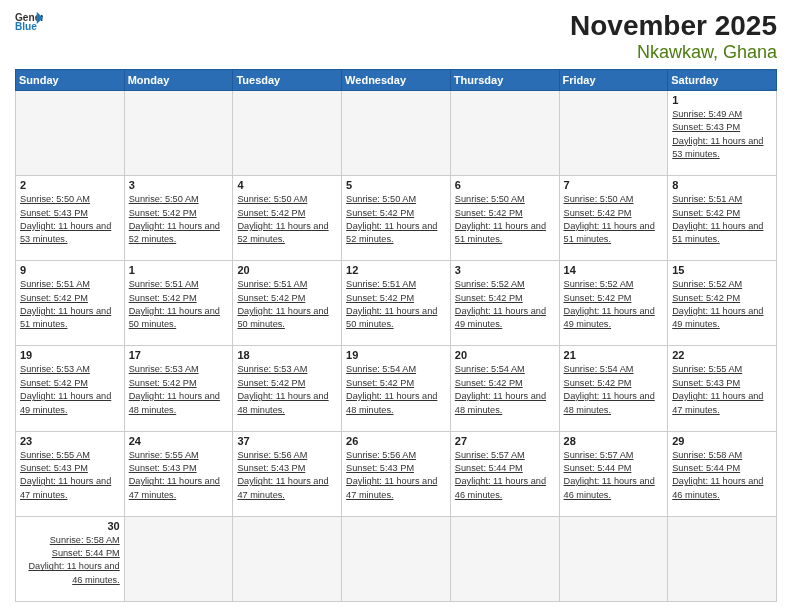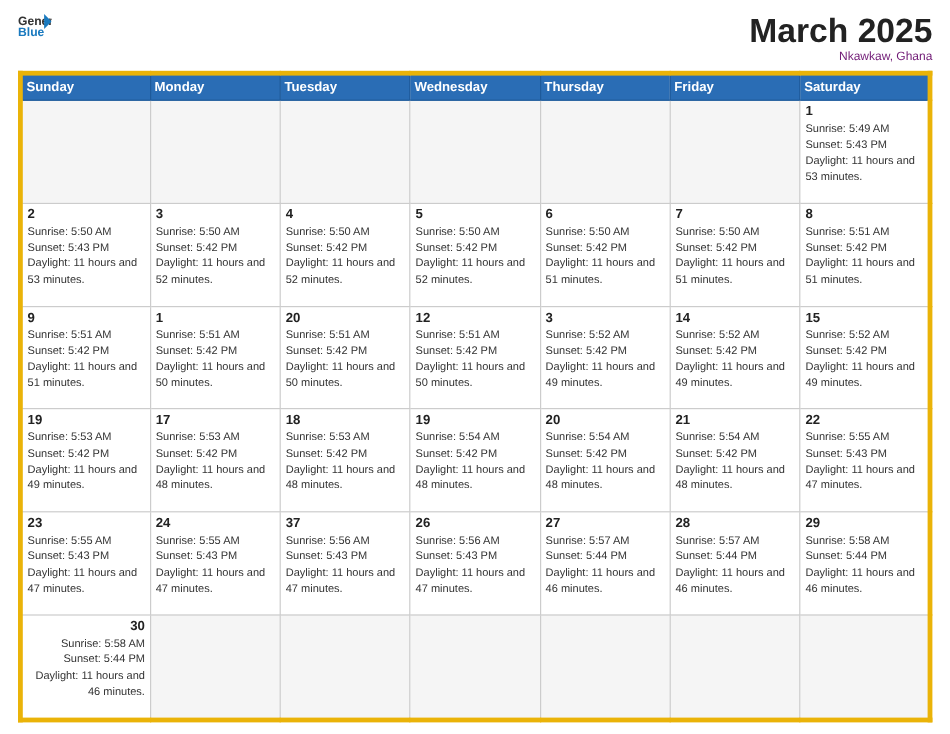--- a/index.html
+++ b/index.html
@@ -34,26 +34,26 @@
     }
     .title-block {
       text-align: right;
     }
     .month-title {
       font-size: 28px;
       font-weight: bold;
       color: #222;
     }
     .location {
-      font-size: 10px;
-      color: #701a75;
+      font-size: 18px;
+      color: #4d7c0f;
     }
     .calendar {
       flex: 1;
-      border: 4px solid #eab308;
+      border: 1px solid #eab308;
       border-collapse: collapse;
       width: 100%;
       table-layout: fixed;
     }
     .calendar thead tr th {
       background: #2a6db5;
       color: #fff;
       font-size: 11px;
       font-weight: bold;
       padding: 4px 3px;
@@ -78,40 +78,41 @@
     }
     .day-num {
       font-size: 11px;
       font-weight: bold;
       color: #222;
       margin-bottom: 2px;
     }
     .cell-info {
       line-height: 1.45;
       color: #333;
+      text-decoration: underline;
     }
     table {
       width: 100%;
       border-collapse: collapse;
     }
   </style>
 </head>
 <body>
 
 <div class="page">
   <div class="header">
     <div class="logo">
       <svg class="logo-icon" viewBox="0 0 36 28" xmlns="http://www.w3.org/2000/svg">
         <text x="0" y="14" font-size="13" font-family="Arial" font-weight="bold" fill="#333">General</text>
         <text x="0" y="26" font-size="13" font-family="Arial" font-weight="bold" fill="#1a7abf">Blue</text>
         <polygon points="28,2 36,10 28,18" fill="#1a7abf"></polygon>
       </svg>
     </div>
     <div class="title-block">
-      <div class="month-title">March 2025</div>
+      <div class="month-title">November 2025</div>
       <div class="location">Nkawkaw, Ghana</div>
     </div>
   </div>
 
   <table class="calendar">
     <thead>
       <tr>
         <th>Sunday</th>
         <th>Monday</th>
         <th>Tuesday</th>

